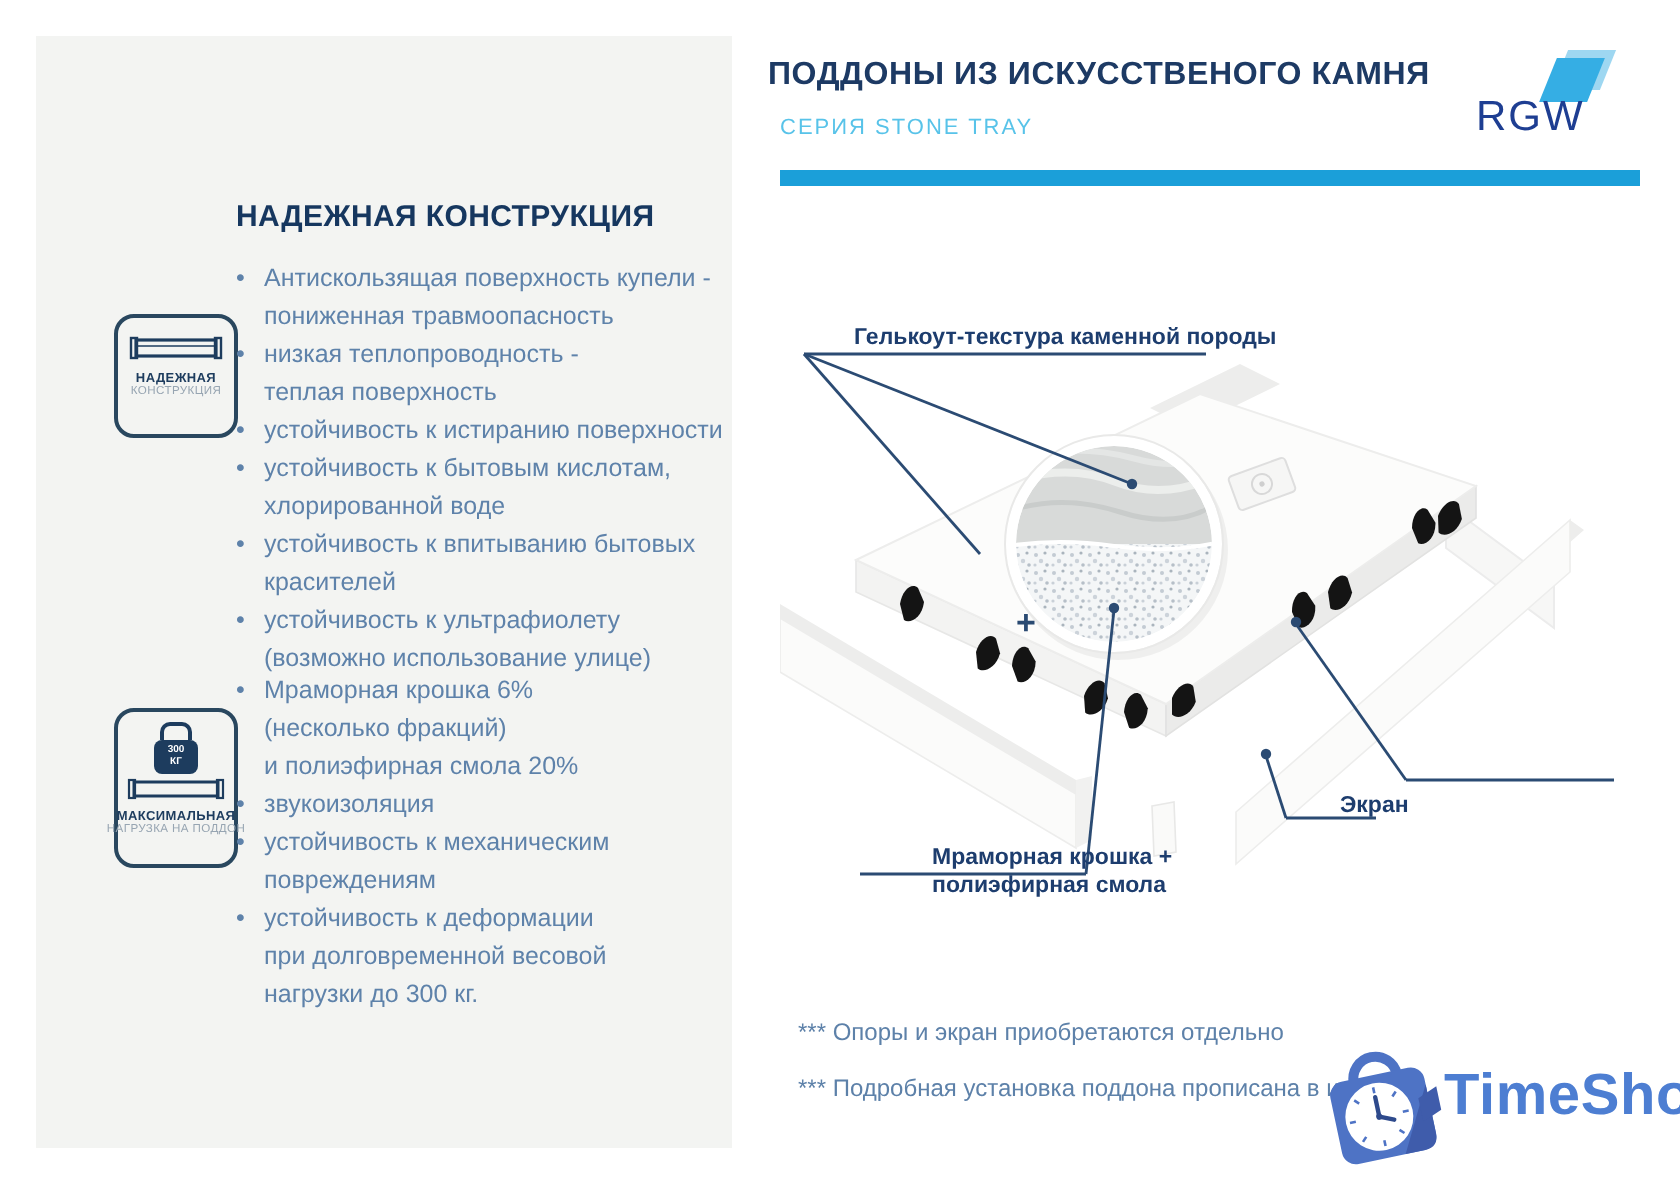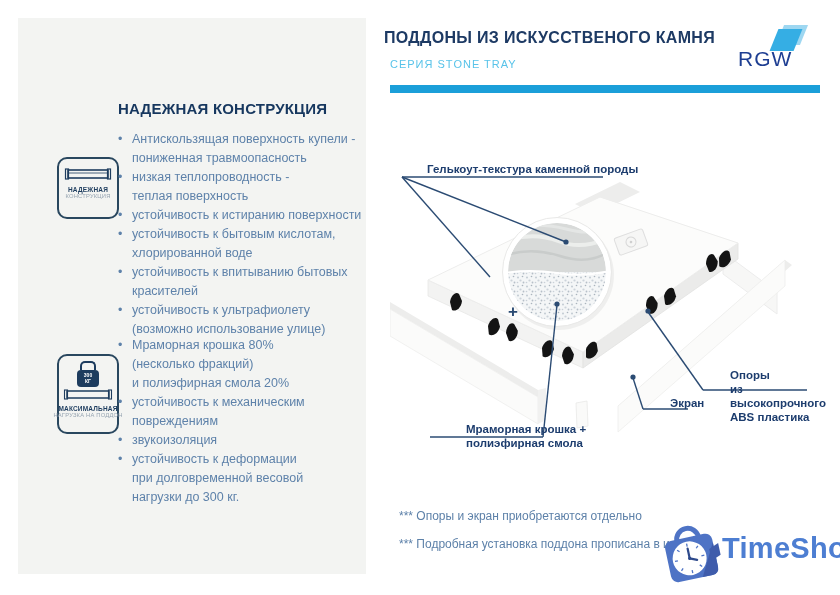--- a/index.html
+++ b/index.html
@@ -95,26 +95,26 @@
       <li>устойчивость к истиранию поверхности</li>
       <li>устойчивость к бытовым кислотам,
 хлорированной воде</li>
       <li>устойчивость к впитыванию бытовых
 красителей</li>
       <li>устойчивость к ультрафиолету
 (возможно использование улице)</li>
     </ul>
 
     <ul class="features g2" style="left:100px;top:318px;">
-      <li>Мраморная крошка 80%
+      <li>Мраморная крошка 6%
 (несколько фракций)
 и полиэфирная смола 20%</li>
+      <li>звукоизоляция</li>
       <li>устойчивость к механическим
 повреждениям</li>
-      <li>звукоизоляция</li>
       <li>устойчивость к деформации
 при долговременной весовой
 нагрузки до 300 кг.</li>
     </ul>
   </div>
 
   <div class="abs title">ПОДДОНЫ ИЗ ИСКУССТВЕНОГО КАМНЯ</div>
   <div class="abs subtitle">СЕРИЯ STONE TRAY</div>
   <div class="abs bar"></div>
 
@@ -227,23 +227,20 @@
         <circle cx="176" cy="102" r="2.6"></circle>
         <circle cx="167" cy="164" r="2.6"></circle>
         <circle cx="258" cy="171" r="2.6"></circle>
         <circle cx="243" cy="237" r="2.6"></circle>
       </g>
     </svg>
 
     <div class="dlabel lbl-gelcoat">Гелькоут-текстура каменной породы</div>
     <div class="dlabel lbl-marble">Мраморная крошка +
 полиэфирная смола</div>
-    <div class="dlabel lbl-supports">Опоры
-из высокопрочного
-ABS пластика</div>
     <div class="dlabel lbl-screen">Экран</div>
     <div class="plus">+</div>
   </div>
 
   <div class="fn fn1">*** Опоры и экран приобретаются отдельно</div>
   <div class="fn fn2">*** Подробная установка поддона прописана в ин</div>
 
   <div class="abs timeshop">
     <svg width="62" height="68" viewBox="0 0 62 68">
       <g transform="rotate(-12 31 38)">

